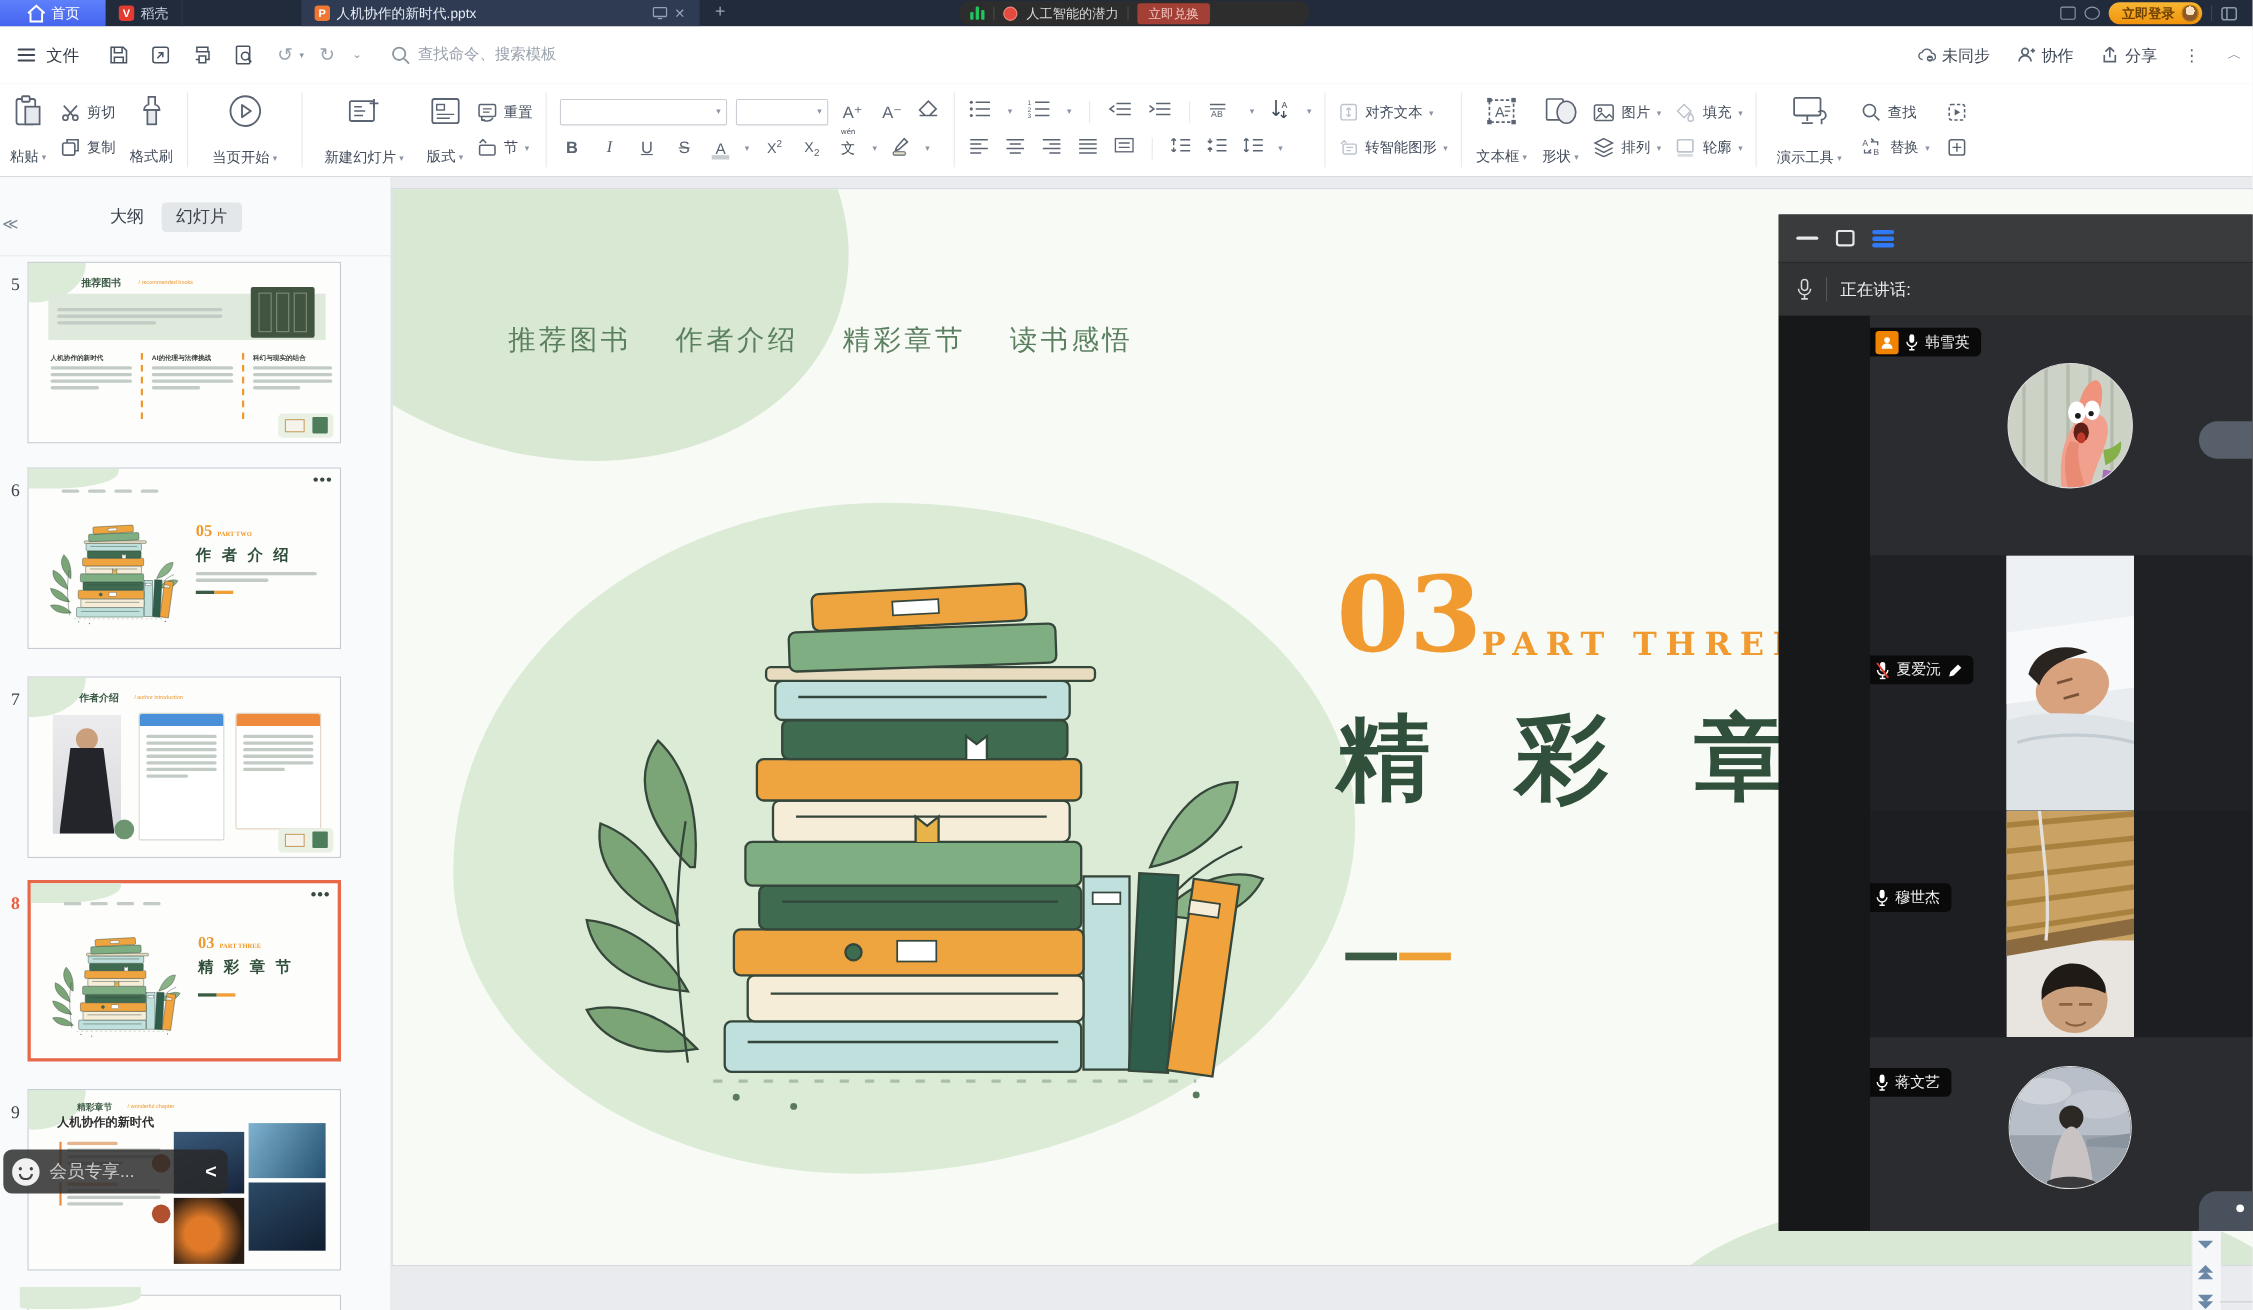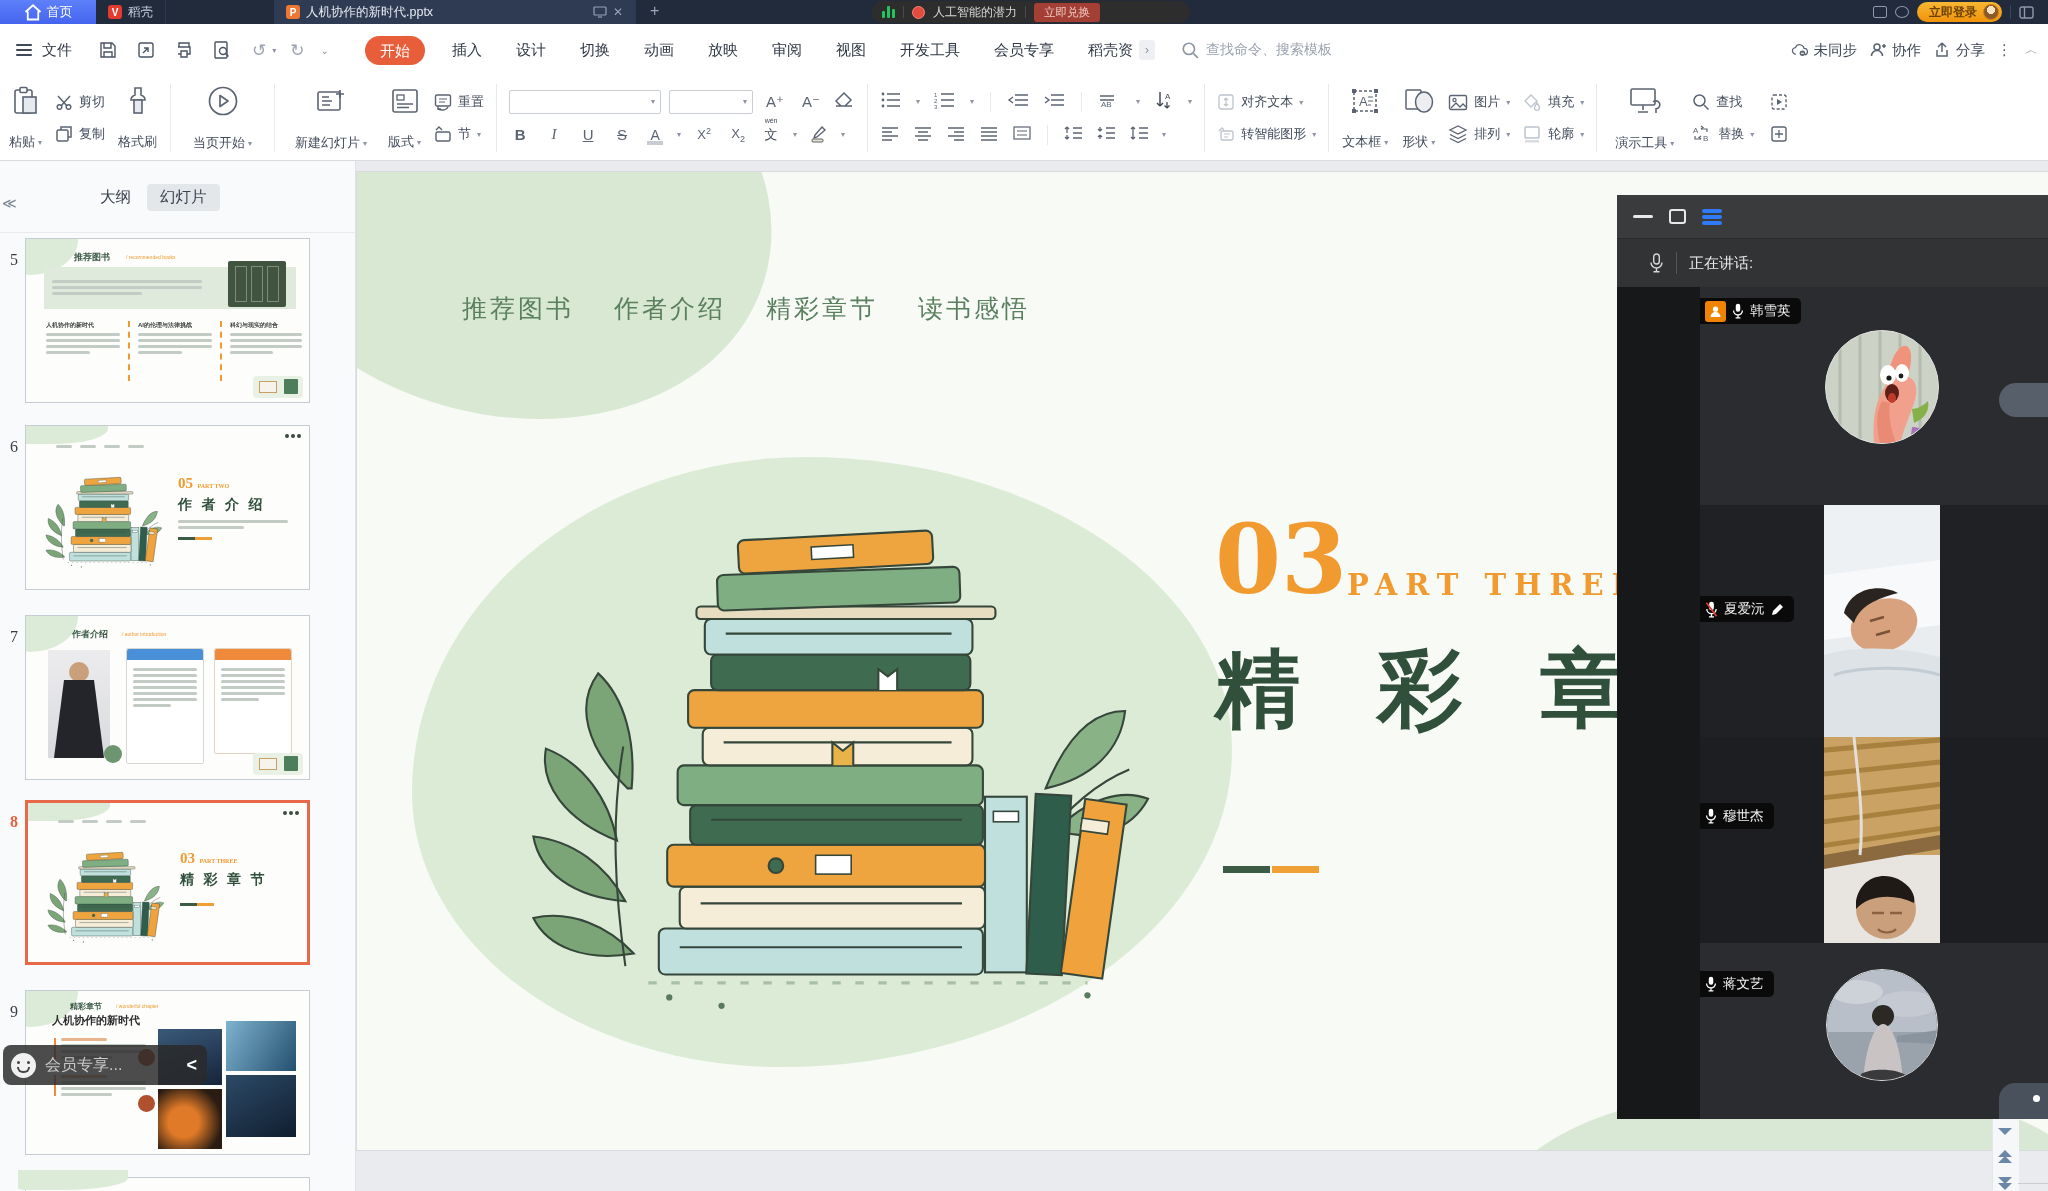--- a/index.html
+++ b/index.html
@@ -36,21 +36,21 @@
   .hamb { margin-left:16px; display:flex; flex-direction:column; gap:3px; }
   .hamb i { width:16px; height:2px; background:#3f4856; border-radius:1px; display:block; }
   .mfile { margin-left:10px; }
   .qicons { display:flex; gap:18px; margin-left:26px; color:#4a5563; }
   .undo-grp { display:flex; align-items:center; gap:6px; margin-left:20px; color:#9aa3b0; font-size:17px; }
   .mtabs { display:flex; align-items:center; gap:0; margin-left:26px; }
   .mtab { padding:0 17px; line-height:52px; white-space:nowrap; }
   .mtab.active { background:#e85d3a; color:#fff; border-radius:15px; line-height:29px; padding:0 15px; margin:0 10px; }
   .ov-arrow { width:16px; height:20px; background:#eef0f3; border-radius:3px; color:#8a93a1; font-size:12px; display:flex; align-items:center; justify-content:center; margin-left:2px; }
   .msearch { display:flex; align-items:center; gap:7px; margin-left:26px; color:#9aa2ad; font-size:14px; }
-  .mb-right { position:absolute; right:10px; top:0; height:52px; display:flex; align-items:center; gap:12px; color:#3f4856; font-size:14.5px; }
+  .mb-right { position:absolute; right:10px; top:0; height:52px; display:flex; align-items:center; gap:24px; color:#3f4856; font-size:14.5px; }
   .mb-right .it { display:flex; align-items:center; gap:5px; }
   .sicon { width:18px; height:18px; }
   .vdots { color:#5a6472; font-size:15px; letter-spacing:1px; }
   .caret-up { color:#8a93a1; font-size:13px; }
 
   
   .toolbar { position:absolute; left:0; top:76px; width:2048px; height:85px; background:#fff; border-bottom:1px solid #d9dcdf; display:flex; align-items:stretch; padding:4px 2px; overflow:hidden; }
   .tsep { width:1px; background:#e7e9ec; margin:4px 6px; }
   .bigbtn { display:flex; flex-direction:column; align-items:center; justify-content:space-between; padding:4px 7px 5px; color:#414b5a; }
   .bigbtn .bic { height:34px; display:flex; align-items:center; color:#5b6472; }
@@ -117,21 +117,21 @@
   .sdiv { position:absolute; left:866px; top:694px; display:flex; height:7px; }
   .sdiv i { width:47px; display:block; } .sdiv i.g { background:#3c5b45; } .sdiv i.o { background:#f0a135; margin-left:2px; }
 
   
   .meetpanel { position:absolute; left:1617px; top:195px; width:431px; height:924px; z-index:30; background:#242528; }
   .mp-title { position:absolute; left:0; top:0; right:0; height:44px; background:#3a3b3d; display:flex; align-items:center; gap:16px; padding-left:16px; border-bottom:1px solid #2a2a2a; }
   .ic-min { width:20px; height:3px; background:#e8e8e8; border-radius:1.5px; }
   .ic-max { width:17px; height:15px; border:2px solid #e8e8e8; border-radius:3px; }
   .ic-bluemenu { display:flex; flex-direction:column; gap:2px; }
   .ic-bluemenu i { width:20px; height:4px; background:#3079f7; border-radius:2px; display:block; }
-  .mp-speak { position:absolute; left:0; top:44px; right:0; height:48px; background:#323335; display:flex; align-items:center; gap:12px; padding-left:32px; }
+  .mp-speak { position:absolute; left:0; top:44px; right:0; height:48px; background:#323335; display:flex; align-items:center; gap:12px; padding-left:16px; }
   .mp-speak .vline { width:1px; height:22px; background:#565656; }
   .mp-speak span { color:#ececec; font-size:15px; }
   .mp-body { position:absolute; left:0; top:92px; right:0; bottom:0; }
   .mp-black { position:absolute; left:0; top:0; width:83px; bottom:0; background:#17181a; }
   .tile { position:absolute; left:83px; width:348px; overflow:hidden; }
   .vstrip { position:absolute; left:124px; top:0; bottom:0; width:116px; }
   .avacirc { position:absolute; border-radius:50%; overflow:hidden; border:1.5px solid #dedede; }
   .nametag { position:absolute; height:26px; background:#0a0a0a; border-radius:0 5px 5px 0; display:flex; align-items:center; gap:6px; padding:0 10px 0 5px; z-index:5; }
   .nametag span { color:#f2f2f2; font-size:13.5px; white-space:nowrap; }
   .hostbadge { width:21px; height:21px; background:#f08300; border-radius:3px; display:flex; align-items:center; justify-content:center; }
@@ -230,34 +230,20 @@
             <circle cx="11" cy="11" r="3.5" fill="none" stroke="currentColor" stroke-width="1.4"></circle>
             <path d="M13.5 13.5l3 3" stroke="currentColor" stroke-width="1.4"></path>
           </svg>
       </span>
       <span class="undo-grp">
         <span>↺</span>
         <span class="dk">▾</span>
         <span style="margin-left:8px">↻</span>
         <span class="dk" style="margin-left:10px;font-size:10px">⌄</span>
       </span>
-      <div class="mtabs">
-        <span class="mtab active">开始</span>
-        <span class="mtab">插入</span>
-        <span class="mtab">设计</span>
-        <span class="mtab">切换</span>
-        <span class="mtab">动画</span>
-        <span class="mtab">放映</span>
-        <span class="mtab">审阅</span>
-        <span class="mtab">视图</span>
-        <span class="mtab">开发工具</span>
-        <span class="mtab">会员专享</span>
-        <span class="mtab" style="padding-right:4px">稻壳资</span>
-        <span class="ov-arrow">›</span>
-      </div>
       <div class="msearch">
         <svg class="sicon" width="16" height="16" viewBox="0 0 16 16">
             <circle cx="7" cy="7" r="5" fill="none" stroke="#8d96a3" stroke-width="1.5"></circle>
             <path d="M11 11l4 4" stroke="#8d96a3" stroke-width="1.5"></path>
           </svg>
         <span>查找命令、搜索模板</span>
       </div>
     </div>
     <div class="mb-right">
       <span class="it">

